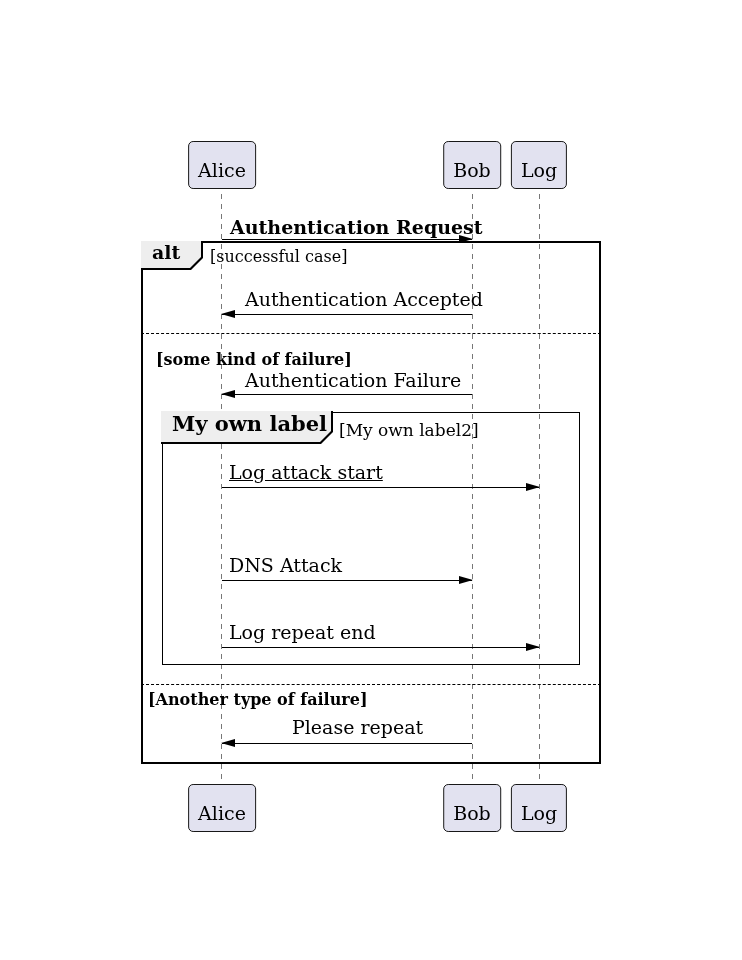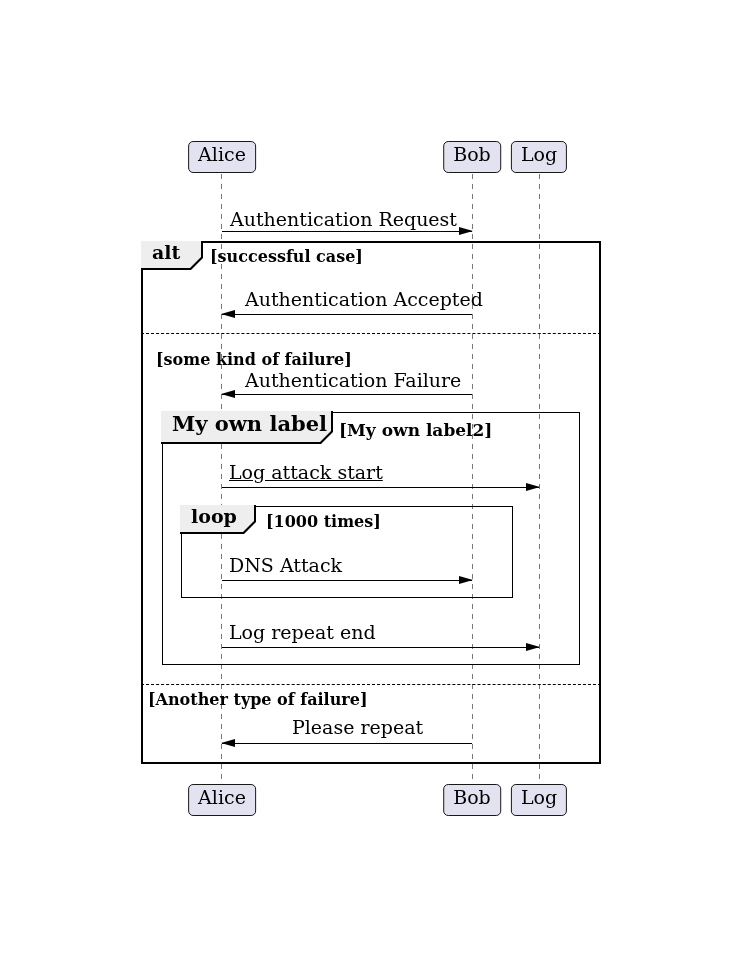--- a/index.html
+++ b/index.html
@@ -13,21 +13,21 @@
     color: #000;
     overflow: hidden;
   }
   
   .actor {
     position: absolute;
     transform: translateX(-50%);
     background: #E2E2F0;
     border: 1.5px solid #181818;
     border-radius: 5px;
-    padding: 0 9px 5px 9px;
+    padding: 16px 9px 5px 9px;
     font-size: 19px;
     line-height: 25px;
     white-space: nowrap;
     z-index: 6;
   }
   
   .lifeline {
     position: absolute;
     width: 1px;
     background: repeating-linear-gradient(to bottom, #777 0 5px, transparent 5px 10px);
@@ -53,21 +53,21 @@
     background: #EEEEEE;
     clip-path: polygon(0 0, 100% 0, 100% calc(100% - 11px), calc(100% - 11px) 100%, 0 100%);
     display: flex;
     align-items: center;
     padding: 0 14px 6px 11px;
     font-weight: bold;
     white-space: nowrap;
   }
   .cond {
     position: absolute;
-    font-weight: bold;
+    font-weight: normal;
     font-size: 16px;
     white-space: nowrap;
     z-index: 3;
   }
   .divider-line {
     position: absolute;
     left: -2px; right: -2px;
     height: 0;
     border-top: 1.5px dashed #000;
     z-index: 3;
@@ -138,30 +138,22 @@
 
   <div class="frame thin" style="left:162px; top:412px; width:418px; height:253px;">
     <div class="pent-outer" style="width:172px; height:33px;">
       <div class="pent-inner" style="font-size:21px;">
           <span>My own label</span>
         </div>
     </div>
     <div class="cond" style="left:176px; top:7px; font-size:17px;">[My own label2]</div>
   </div>
 
-  <div class="frame thin" style="left:181px; top:506px; width:332px; height:92px;">
-    <div class="pent-outer" style="width:76px; height:29px;">
-      <div class="pent-inner" style="font-size:19px;">
-          <span>loop</span>
-        </div>
-    </div>
-    <div class="cond" style="left:84px; top:5px;">[1000 times]</div>
-  </div>
-
-  <div class="message" style="left:222px; top:208px; width:250px; height:25px;">
+
+  <div class="message" style="left:222px; top:216px; width:250px; height:25px;font-weight:bold;">
     <div class="msg-label" style="left:8px;">Authentication Request</div>
     <div class="msg-line" style="top:23px;">
       <div class="arrowhead right"></div>
     </div>
   </div>
 
   <div class="message" style="left:222px; top:288px; width:250px; height:27px;text-align:center;">
     <div class="msg-label" style="left:23px;">Authentication Accepted</div>
     <div class="msg-line" style="top:26px;">
       <div class="arrowhead left"></div>

